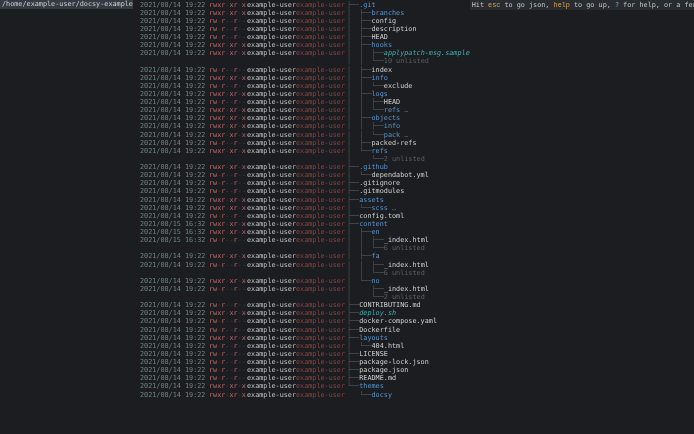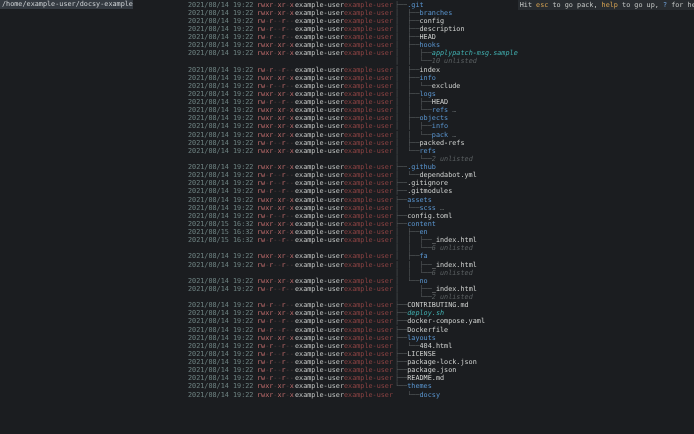--- a/index.html
+++ b/index.html
@@ -20,49 +20,48 @@
     padding-left:2px;
     white-space:pre;
   }
   
   #tree{flex:0 0 auto;padding-top:0.5px;}
   .row{
     height:8.14px;line-height:8.14px;
     font-size:6.8px;
     white-space:pre;
     padding-left:7px;
-    margin-left:48px;
   }
   .row span{display:inline-block;vertical-align:top;white-space:pre;overflow:hidden;height:8.14px;}
   .c-date {width:69px;color:#6f8483;}
   .c-perms{width:38px;}
   .c-owner{width:49px;color:#c0c3c1;}
   .c-group{width:51px;color:#8d4343;}
   .c-tree {color:#5a5f61;}
   .pl{color:#c26d6d;}   
   .pd{color:#5c4141;}   
   .n-dir {color:#5a95cf;}
   .n-file{color:#cfd1cf;}
   .n-exec{color:#41b0b0;font-style:italic;}
-  .n-unlisted{color:#5b6062;font-style:italic;}
+  .n-unlisted{color:#5b6062;}
   .c-suffix{color:#5b6062;}
   
   #status-bar{
     flex:0 0 10px;height:10px;
     background:#282c30;
     font-size:6.8px;line-height:10px;
     color:#c3c6c4;
     white-space:pre;
     padding-left:2px;
     display:flex;
   }
   #status-hints{flex:1 1 auto;white-space:pre;}
   #status-flags{flex:0 0 auto;padding-right:17px;color:#a9842d;}
   #status-flags .flag{margin-left:7px;}
-  .seg-key{color:#d7a352;}
+  .seg-key{color:#d7a352;font-family:Liberation Mono, monospace;}
   .seg-question{color:#6b9bd2;}
   
   #input-area{
     flex:1 1 auto;
     background:#0b0c0e;
     position:relative;
   }
   #search-input{
     position:absolute;left:2px;top:1px;
     width:688px;height:8px;
@@ -129,21 +128,21 @@
       <div class="row"><span class="c-date">2021/08/14 19:22</span><span class="c-perms"><span class="pl">r</span><span class="pl">w</span><span class="pd">-</span><span class="pl">r</span><span class="pd">-</span><span class="pd">-</span><span class="pl">r</span><span class="pd">-</span><span class="pd">-</span></span><span class="c-owner">example-user</span><span class="c-group">example-user</span><span class="c-tree">│  └──</span><span class="n-file">404.html</span></div>
       <div class="row"><span class="c-date">2021/08/14 19:22</span><span class="c-perms"><span class="pl">r</span><span class="pl">w</span><span class="pd">-</span><span class="pl">r</span><span class="pd">-</span><span class="pd">-</span><span class="pl">r</span><span class="pd">-</span><span class="pd">-</span></span><span class="c-owner">example-user</span><span class="c-group">example-user</span><span class="c-tree">├──</span><span class="n-file">LICENSE</span></div>
       <div class="row"><span class="c-date">2021/08/14 19:22</span><span class="c-perms"><span class="pl">r</span><span class="pl">w</span><span class="pd">-</span><span class="pl">r</span><span class="pd">-</span><span class="pd">-</span><span class="pl">r</span><span class="pd">-</span><span class="pd">-</span></span><span class="c-owner">example-user</span><span class="c-group">example-user</span><span class="c-tree">├──</span><span class="n-file">package-lock.json</span></div>
       <div class="row"><span class="c-date">2021/08/14 19:22</span><span class="c-perms"><span class="pl">r</span><span class="pl">w</span><span class="pd">-</span><span class="pl">r</span><span class="pd">-</span><span class="pd">-</span><span class="pl">r</span><span class="pd">-</span><span class="pd">-</span></span><span class="c-owner">example-user</span><span class="c-group">example-user</span><span class="c-tree">├──</span><span class="n-file">package.json</span></div>
       <div class="row"><span class="c-date">2021/08/14 19:22</span><span class="c-perms"><span class="pl">r</span><span class="pl">w</span><span class="pd">-</span><span class="pl">r</span><span class="pd">-</span><span class="pd">-</span><span class="pl">r</span><span class="pd">-</span><span class="pd">-</span></span><span class="c-owner">example-user</span><span class="c-group">example-user</span><span class="c-tree">├──</span><span class="n-file">README.md</span></div>
       <div class="row"><span class="c-date">2021/08/14 19:22</span><span class="c-perms"><span class="pl">r</span><span class="pl">w</span><span class="pl">x</span><span class="pl">r</span><span class="pd">-</span><span class="pl">x</span><span class="pl">r</span><span class="pd">-</span><span class="pl">x</span></span><span class="c-owner">example-user</span><span class="c-group">example-user</span><span class="c-tree">└──</span><span class="n-dir">themes</span></div>
       <div class="row"><span class="c-date">2021/08/14 19:22</span><span class="c-perms"><span class="pl">r</span><span class="pl">w</span><span class="pl">x</span><span class="pl">r</span><span class="pd">-</span><span class="pl">x</span><span class="pl">r</span><span class="pd">-</span><span class="pl">x</span></span><span class="c-owner">example-user</span><span class="c-group">example-user</span><span class="c-tree">   └──</span><span class="n-dir">docsy</span></div>
     </div>
 
   <div id="status-bar">
-    <span id="status-hints"><span>Hit </span><span class="seg-key">esc</span><span> to go pack, </span><span class="seg-key">help</span><span> to go up, </span><span class="seg-question">?</span><span> for help, or a few letters to github</span></span>
+    <span id="status-hints"><span>Hit </span><span class="seg-key">esc</span><span> to go json, </span><span class="seg-key">help</span><span> to go up, </span><span class="seg-question">?</span><span> for help, or a few letters to github</span></span>
     <span id="status-flags"><span class="flag">h:y</span><span class="flag">g:y</span></span>
   </div>
 
   <div id="input-area">
     <input id="search-input" type="text" placeholder="" style="">
     <span id="cursor-block"></span>
   </div>
 
 </div>
 

